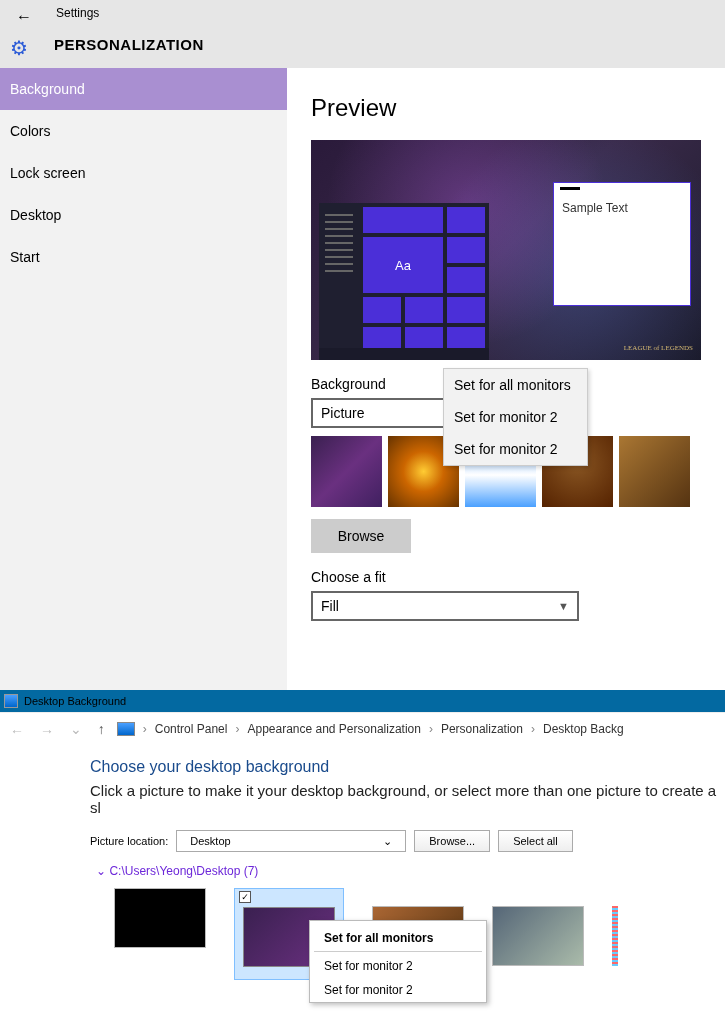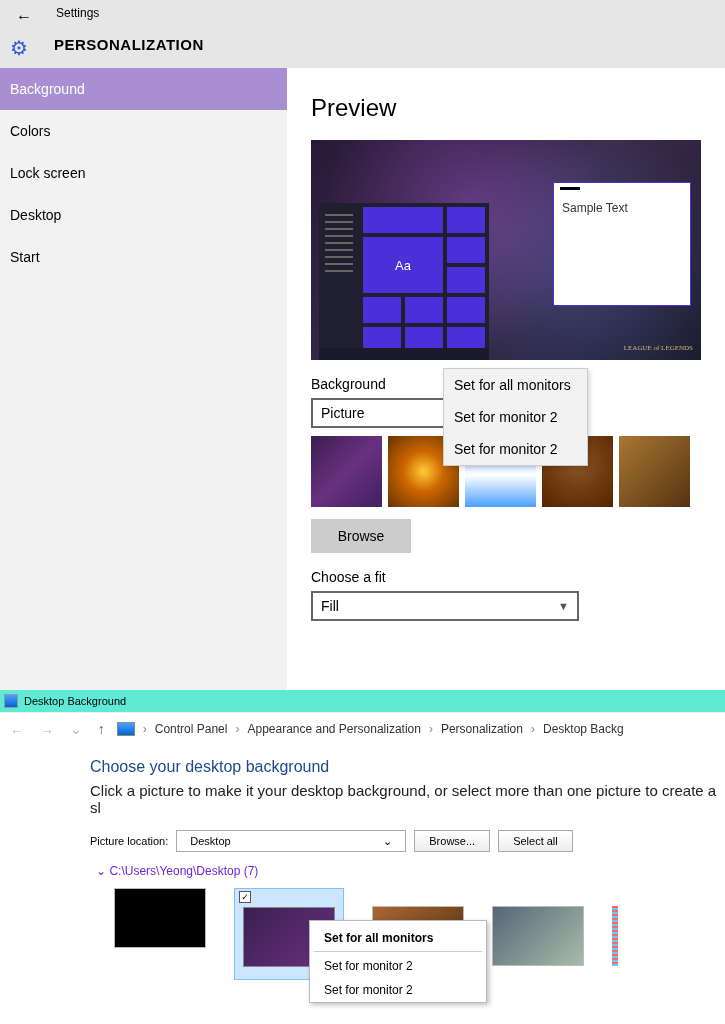--- a/index.html
+++ b/index.html
@@ -50,21 +50,21 @@
 .t1{background:linear-gradient(135deg,#3a2050,#6a3080,#402060);} 
 .t2{background:radial-gradient(circle at 50% 50%,#ffcc33,#cc6600 40%,#663300);} 
 .t3{background:linear-gradient(to bottom,#4aa0ff,#fff 55%,#4aa0ff);} 
 .t4{background:radial-gradient(circle at 50% 40%,#885522,#552200);} 
 .t5{background:linear-gradient(135deg,#aa7733,#553311);}
 
 .browse-btn { margin-top:12px; width:100px; height:34px; background:#ccc; border:none; font-size:14px; cursor:pointer; }
 
 
 .cp-window { position:absolute; left:0; top:690px; width:725px; background:#fff; }
-.cp-titlebar { height:22px; background:#5eead4; display:flex; align-items:center; padding-left:4px; gap:6px; font-size:11px; }
+.cp-titlebar { height:22px; background:#0369a1; display:flex; align-items:center; padding-left:4px; gap:6px; font-size:11px; }
 .cp-icon { width:14px; height:14px; background:linear-gradient(#4aa0ff,#0066cc); border:1px solid #999; }
 .cp-nav { height:32px; display:flex; align-items:center; padding:0 6px; gap:8px; border-top:1px solid #eee; font-size:12px; }
 .nav-arrow { color:#bbb; font-size:14px; padding:0 4px; cursor:pointer; }
 .nav-arrow.dark{color:#555;}
 .nav-icon { width:18px; height:14px; background:linear-gradient(#4aa0ff,#0066cc); border:1px solid #888; }
 .crumb { color:#333; cursor:pointer; }
 .sep { color:#888; }
 
 .cp-body { padding: 14px 0 0 90px; }
 .cp-h { color:#1a4b8c; font-size:16px; font-weight:400; margin-bottom:6px; }

